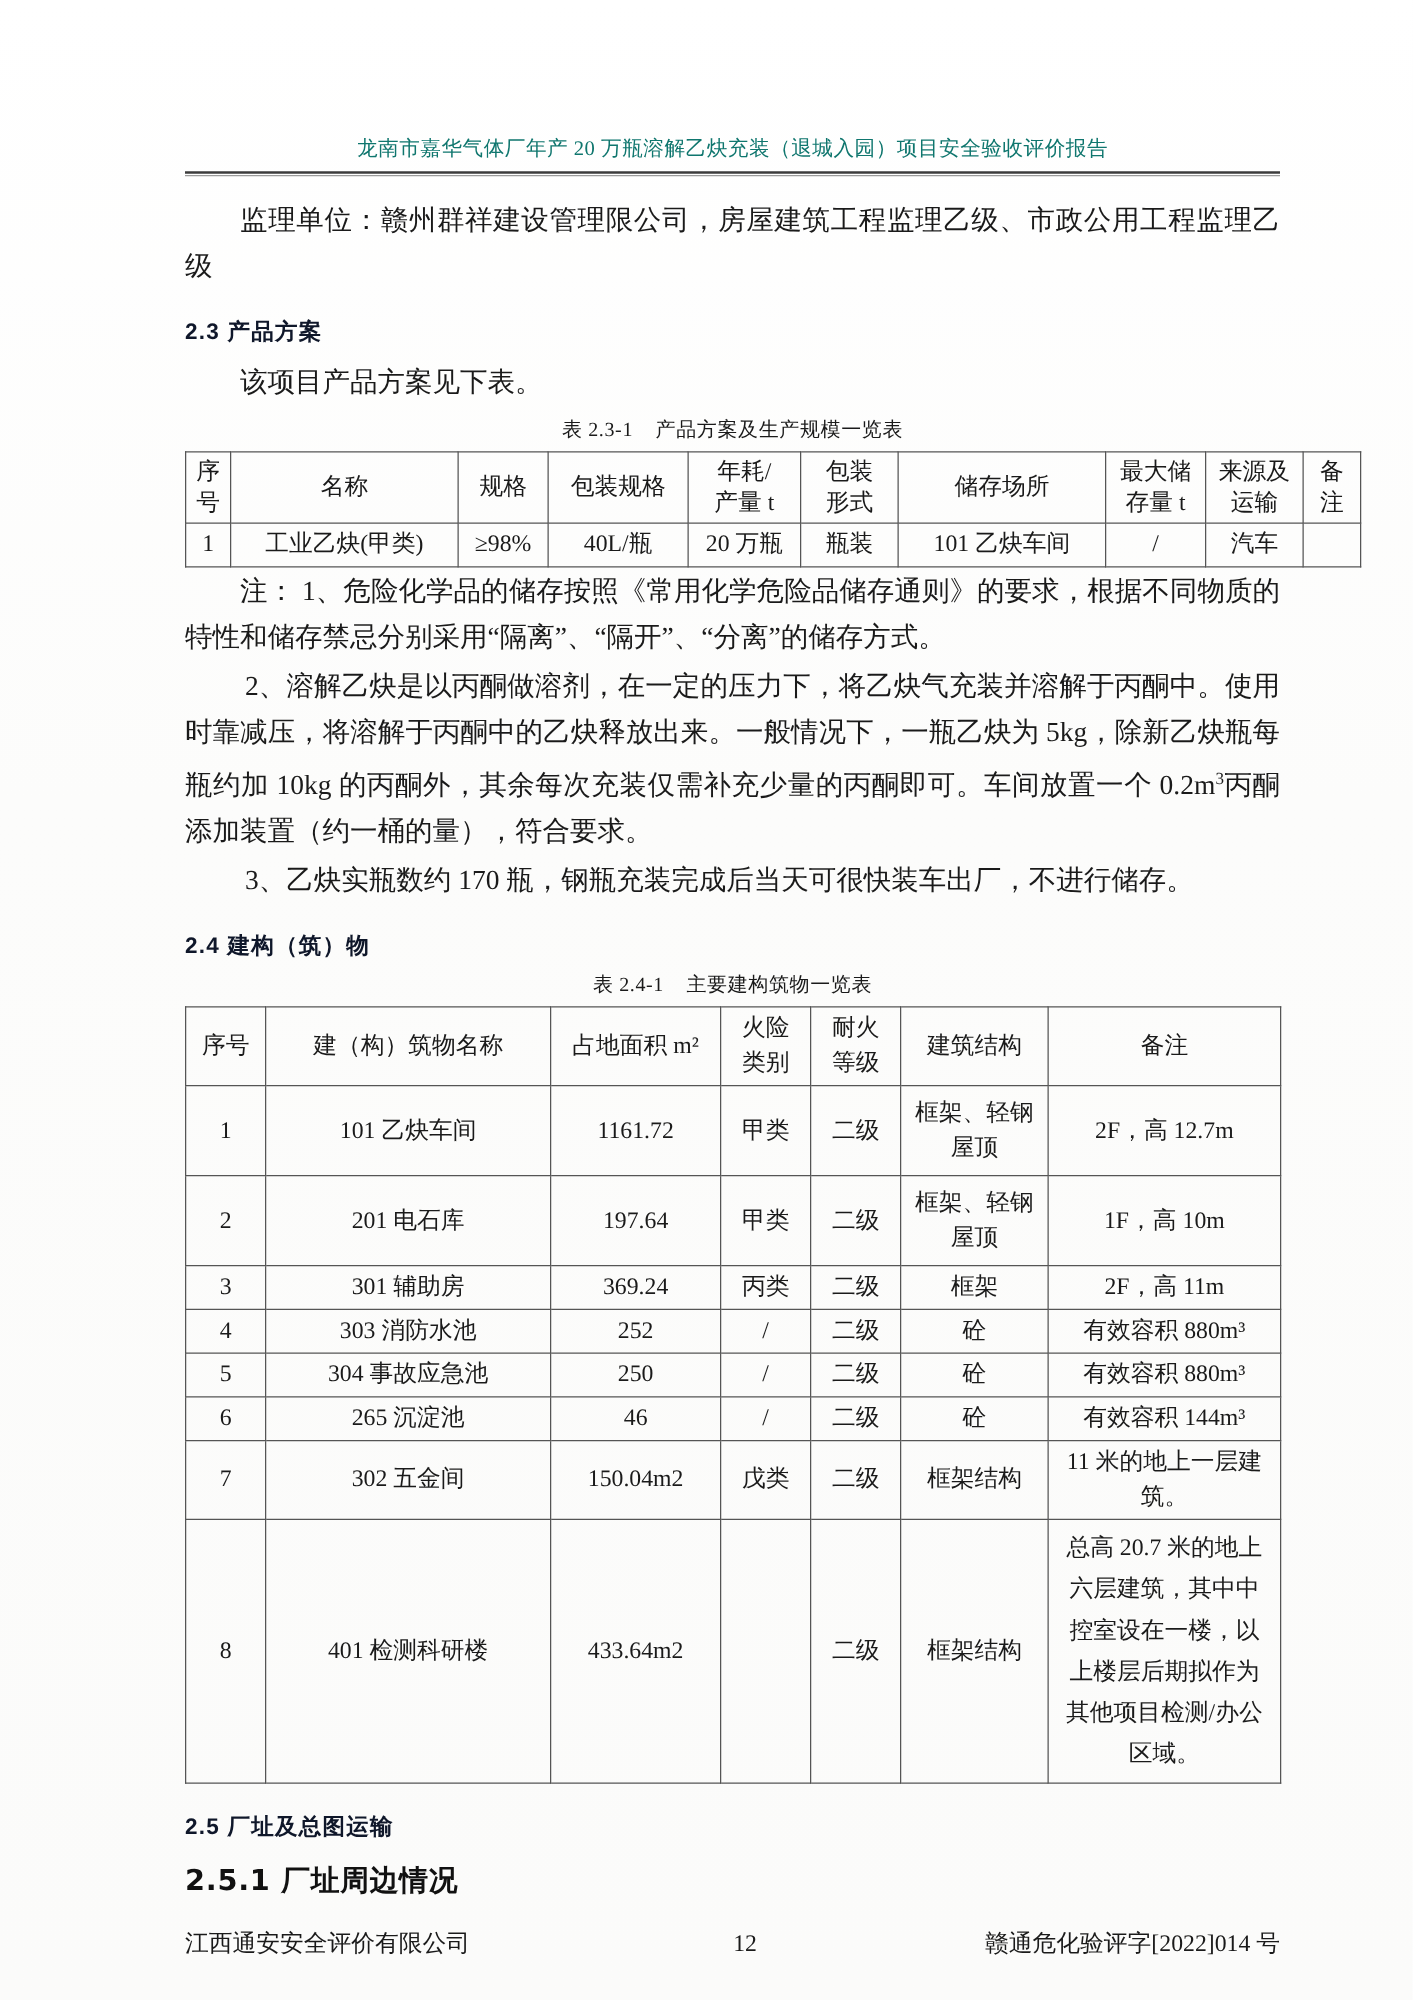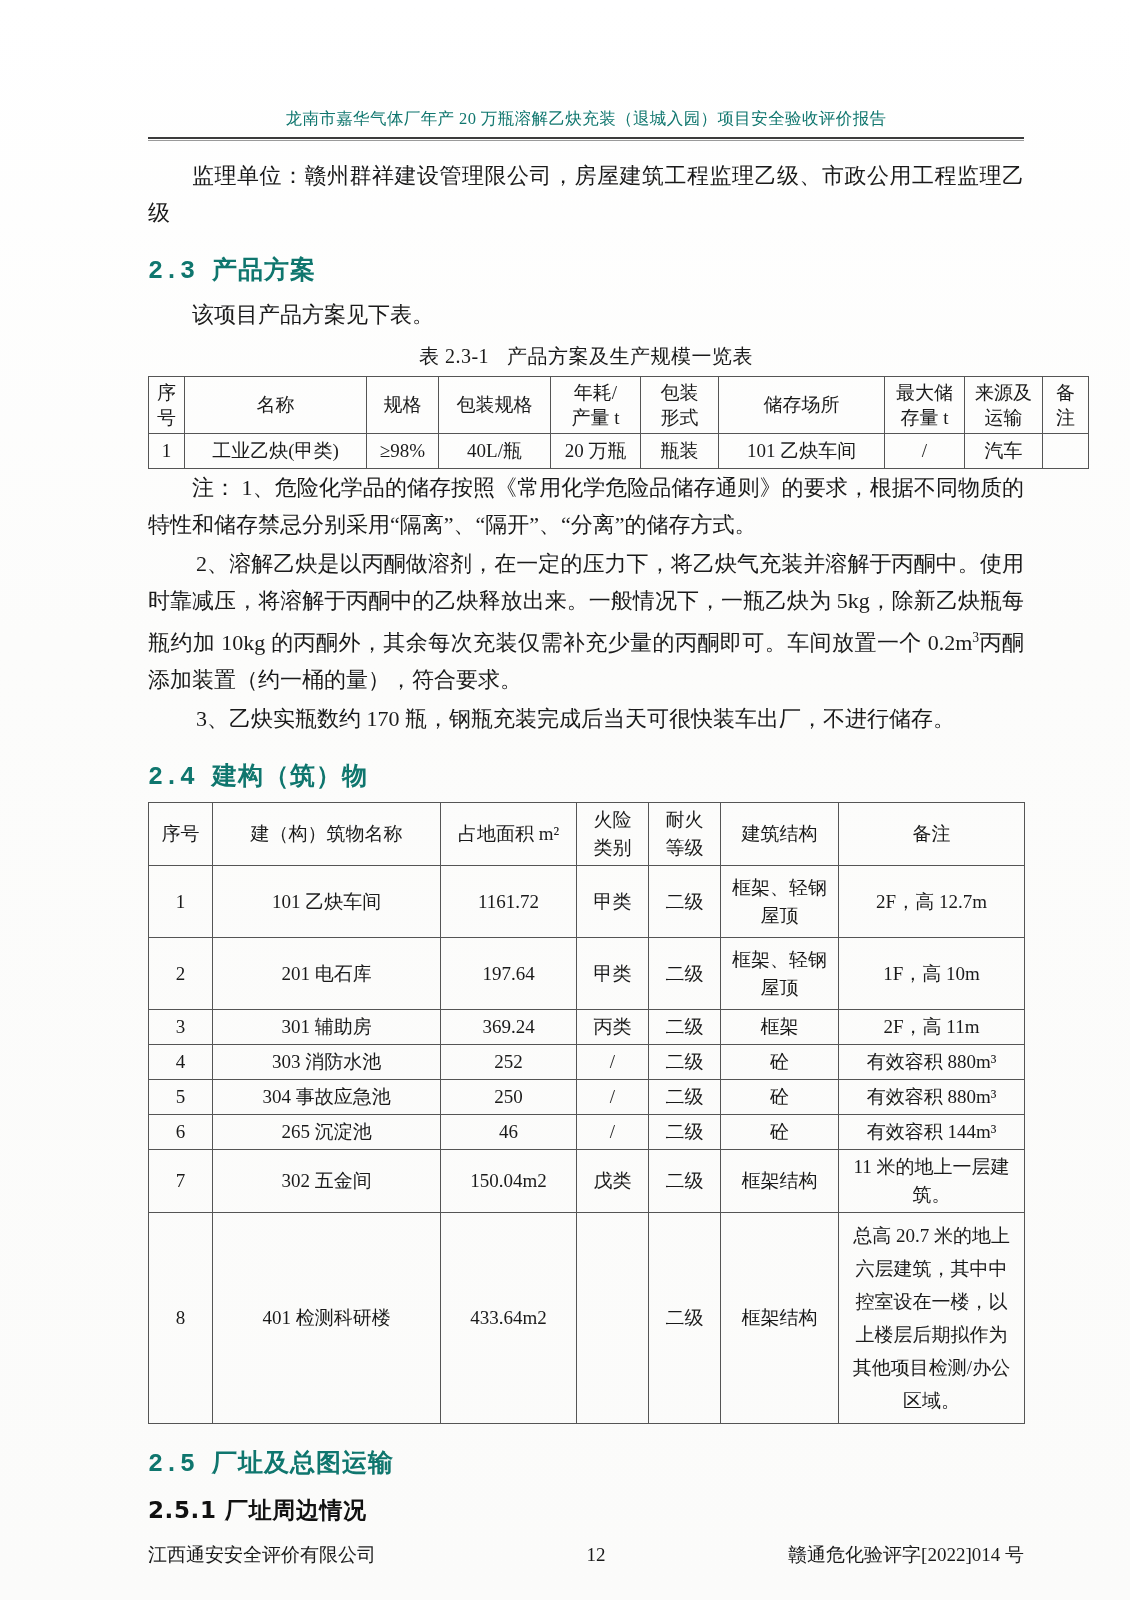--- a/index.html
+++ b/index.html
@@ -62,40 +62,40 @@
     text-justify: inter-ideograph;
     color: #1a1a1a;
     margin: 0 0 2px 0;
   }
   .para.indent { text-indent: 44px; }
   .para.indent2 { text-indent: 48px; }
   .sup { font-size: 0.62em; vertical-align: super; }
 
   
   h2.h-sec {
-    font-family: Liberation Mono, monospace;
-    font-size: 25px;
+    font-family: Liberation Sans, sans-serif;
+    font-size: 18px;
     font-weight: bold;
     letter-spacing: 1px;
     margin: 22px 0 10px 0;
-    color: #0f766e;
+    color: #0f172a;
   }
   h3.h-sub {
     font-family: "DejaVu Sans", sans-serif;
     font-size: 23px;
     font-weight: bold;
     letter-spacing: .6px;
     margin: 16px 0 8px 0;
     color: #111;
   }
 
   
   .tbl-caption {
     text-align: center;
-    font-size: 20px;
+    font-size: 16px;
     margin: 10px 0 6px 0;
     color: #1a1a1a;
     letter-spacing: .5px;
   }
   .tbl-caption .gap { display:inline-block; width: 18px; }
 
   
   table.doc-table {
     border-collapse: collapse;
     width: 876px;
@@ -235,20 +235,23 @@
         </tr>
       </tbody>
     </table>
 
     <p class="para indent">注：  1、危险化学品的储存按照《常用化学危险品储存通则》的要求，根据不同物质的特性和储存禁忌分别采用“隔离”、“隔开”、“分离”的储存方式。</p>
     <p class="para indent2"><span>2、溶解乙炔是以丙酮做溶剂，在一定的压力下，将乙炔气充装并溶解于丙酮中。使用时靠减压，将溶解于丙酮中的乙炔释放出来。一般情况下，一瓶乙炔为 5kg，除新乙炔瓶每瓶约加 10kg 的丙酮外，其余每次充装仅需补充少量的丙酮即可。车间放置一个 0.2m</span><span class="sup">3</span><span>丙酮添加装置（约一桶的量），符合要求。</span></p>
     <p class="para indent2">3、乙炔实瓶数约 170 瓶，钢瓶充装完成后当天可很快装车出厂，不进行储存。</p>
 
     <h2 class="h-sec">2.4 建构（筑）物</h2>
 
+    <div class="tbl-caption">
+      <span>表 2.4-1</span><span class="gap"></span><span>主要建构筑物一览表</span>
+    </div>
 
     <table class="doc-table t2">
       <colgroup>
         <col class="d0">
           <col class="d1">
           <col class="d2">
           <col class="d3">
         <col class="d4">
           <col class="d5">
           <col class="d6">

